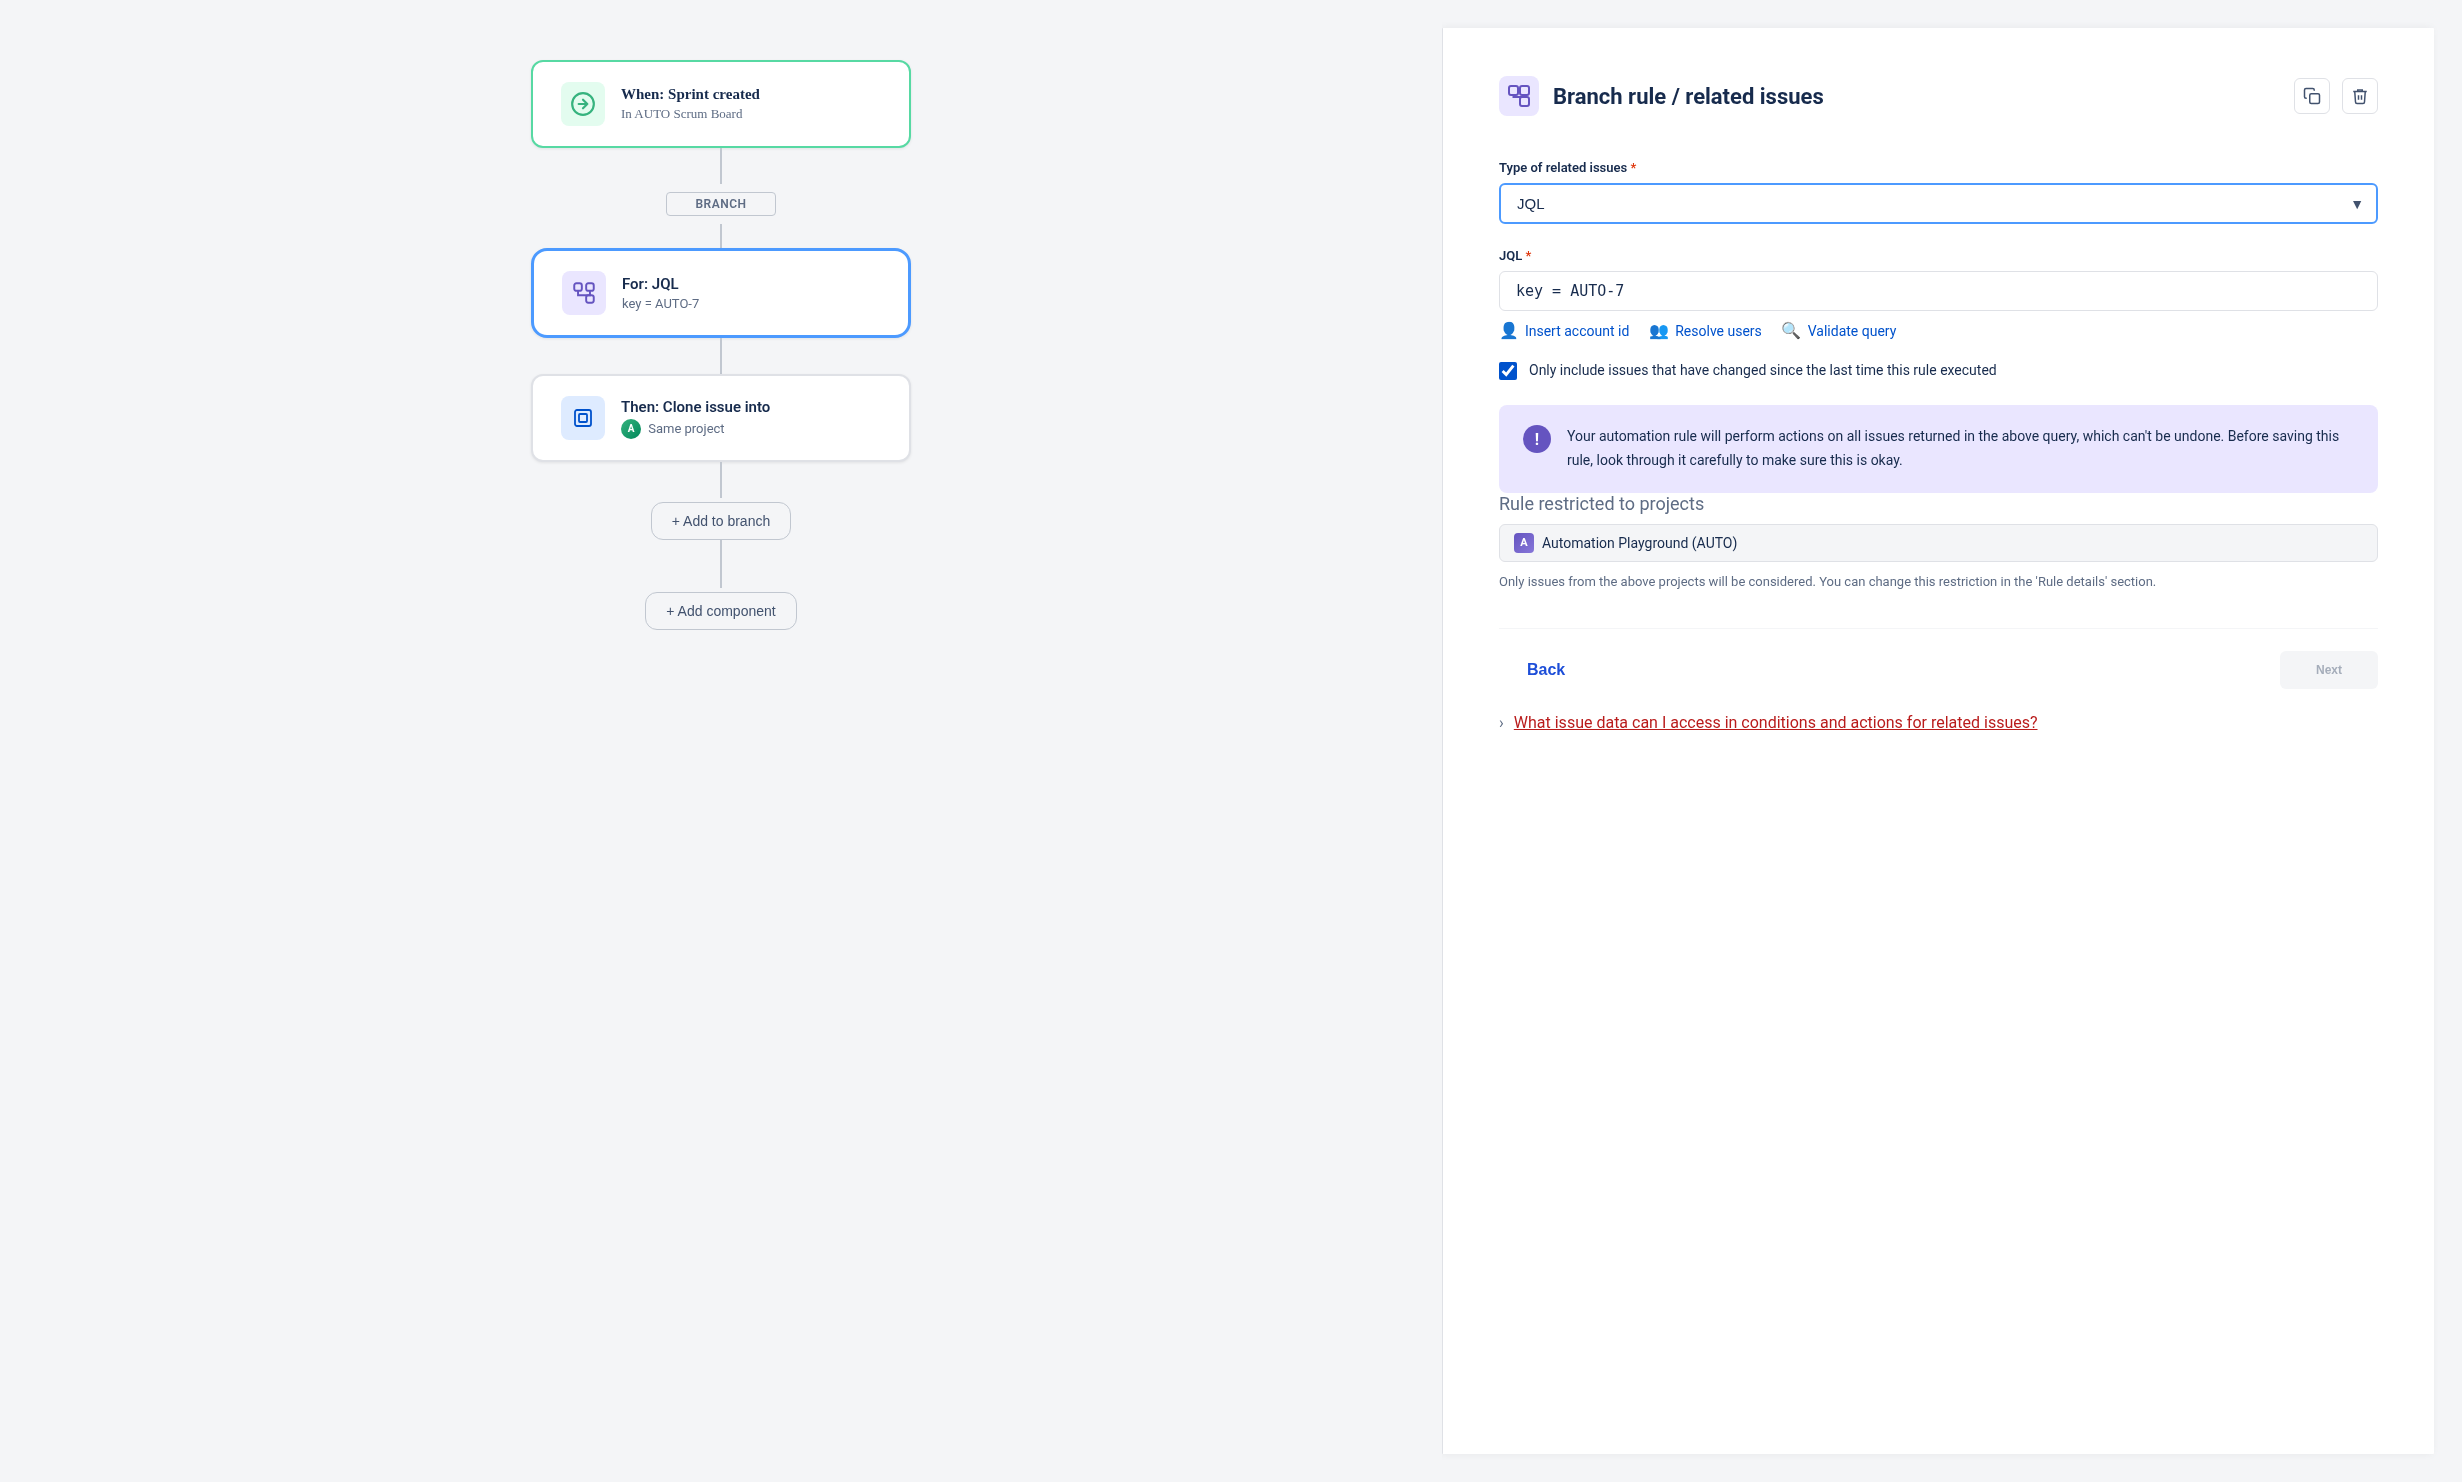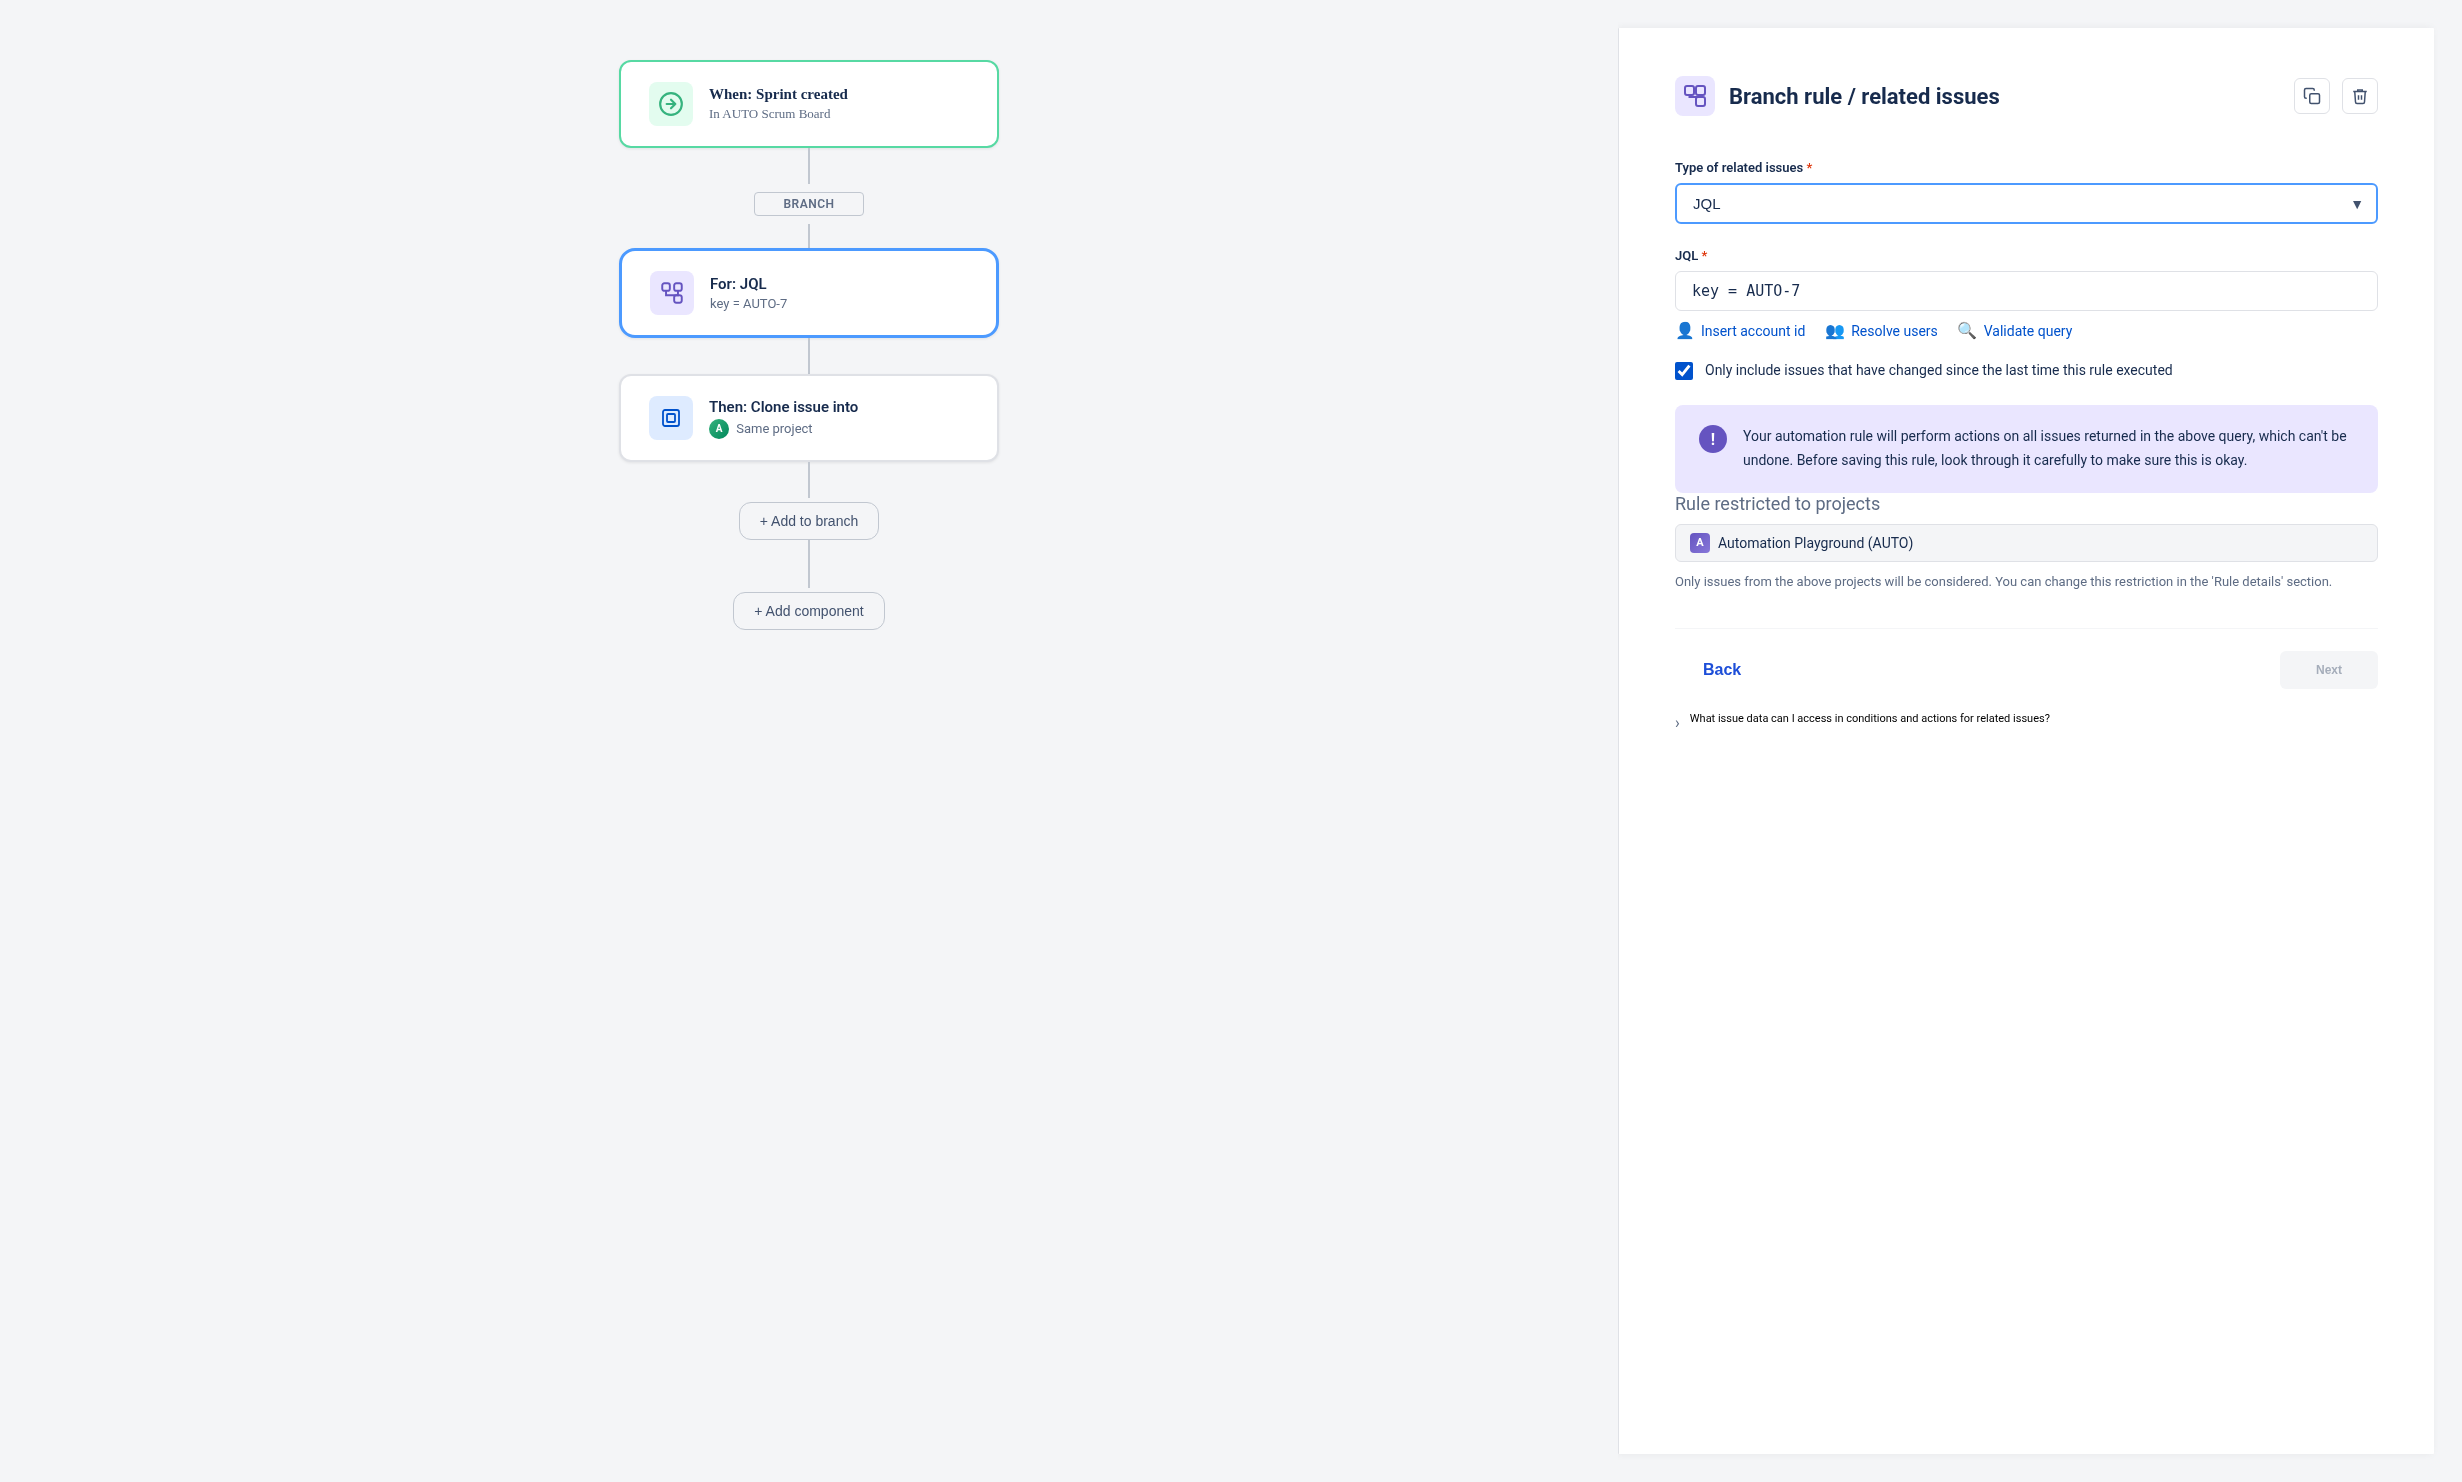--- a/index.html
+++ b/index.html
@@ -144,21 +144,21 @@
       align-items: center;
       justify-content: center;
       font-size: 10px;
       color: white;
       font-weight: 700;
       margin-right: 4px;
     }
 
     
     .right-panel {
-      width: 816px;
+      width: 992px;
       background: #fff;
       border-left: 1px solid #dfe1e6;
       padding: 48px 56px;
       overflow-y: auto;
       display: flex;
       flex-direction: column;
       gap: 0;
       box-shadow: -2px 0 8px rgba(0,0,0,0.06);
       border-radius: 1px;
       margin: 28px 28px 28px 0;
@@ -437,23 +437,24 @@
     }
 
     .faq-chevron {
       color: #5e6c84;
       font-size: 16px;
       margin-top: 2px;
       flex-shrink: 0;
     }
 
     .faq-text {
-      font-size: 11px;
-      color: #000000;
+      font-size: 16px;
+      color: #b91c1c;
       line-height: 1.5;
+      text-decoration: underline;
     }
 
     
     svg {
       display: block;
     }
   </style>
 </head>
 <body>
 

